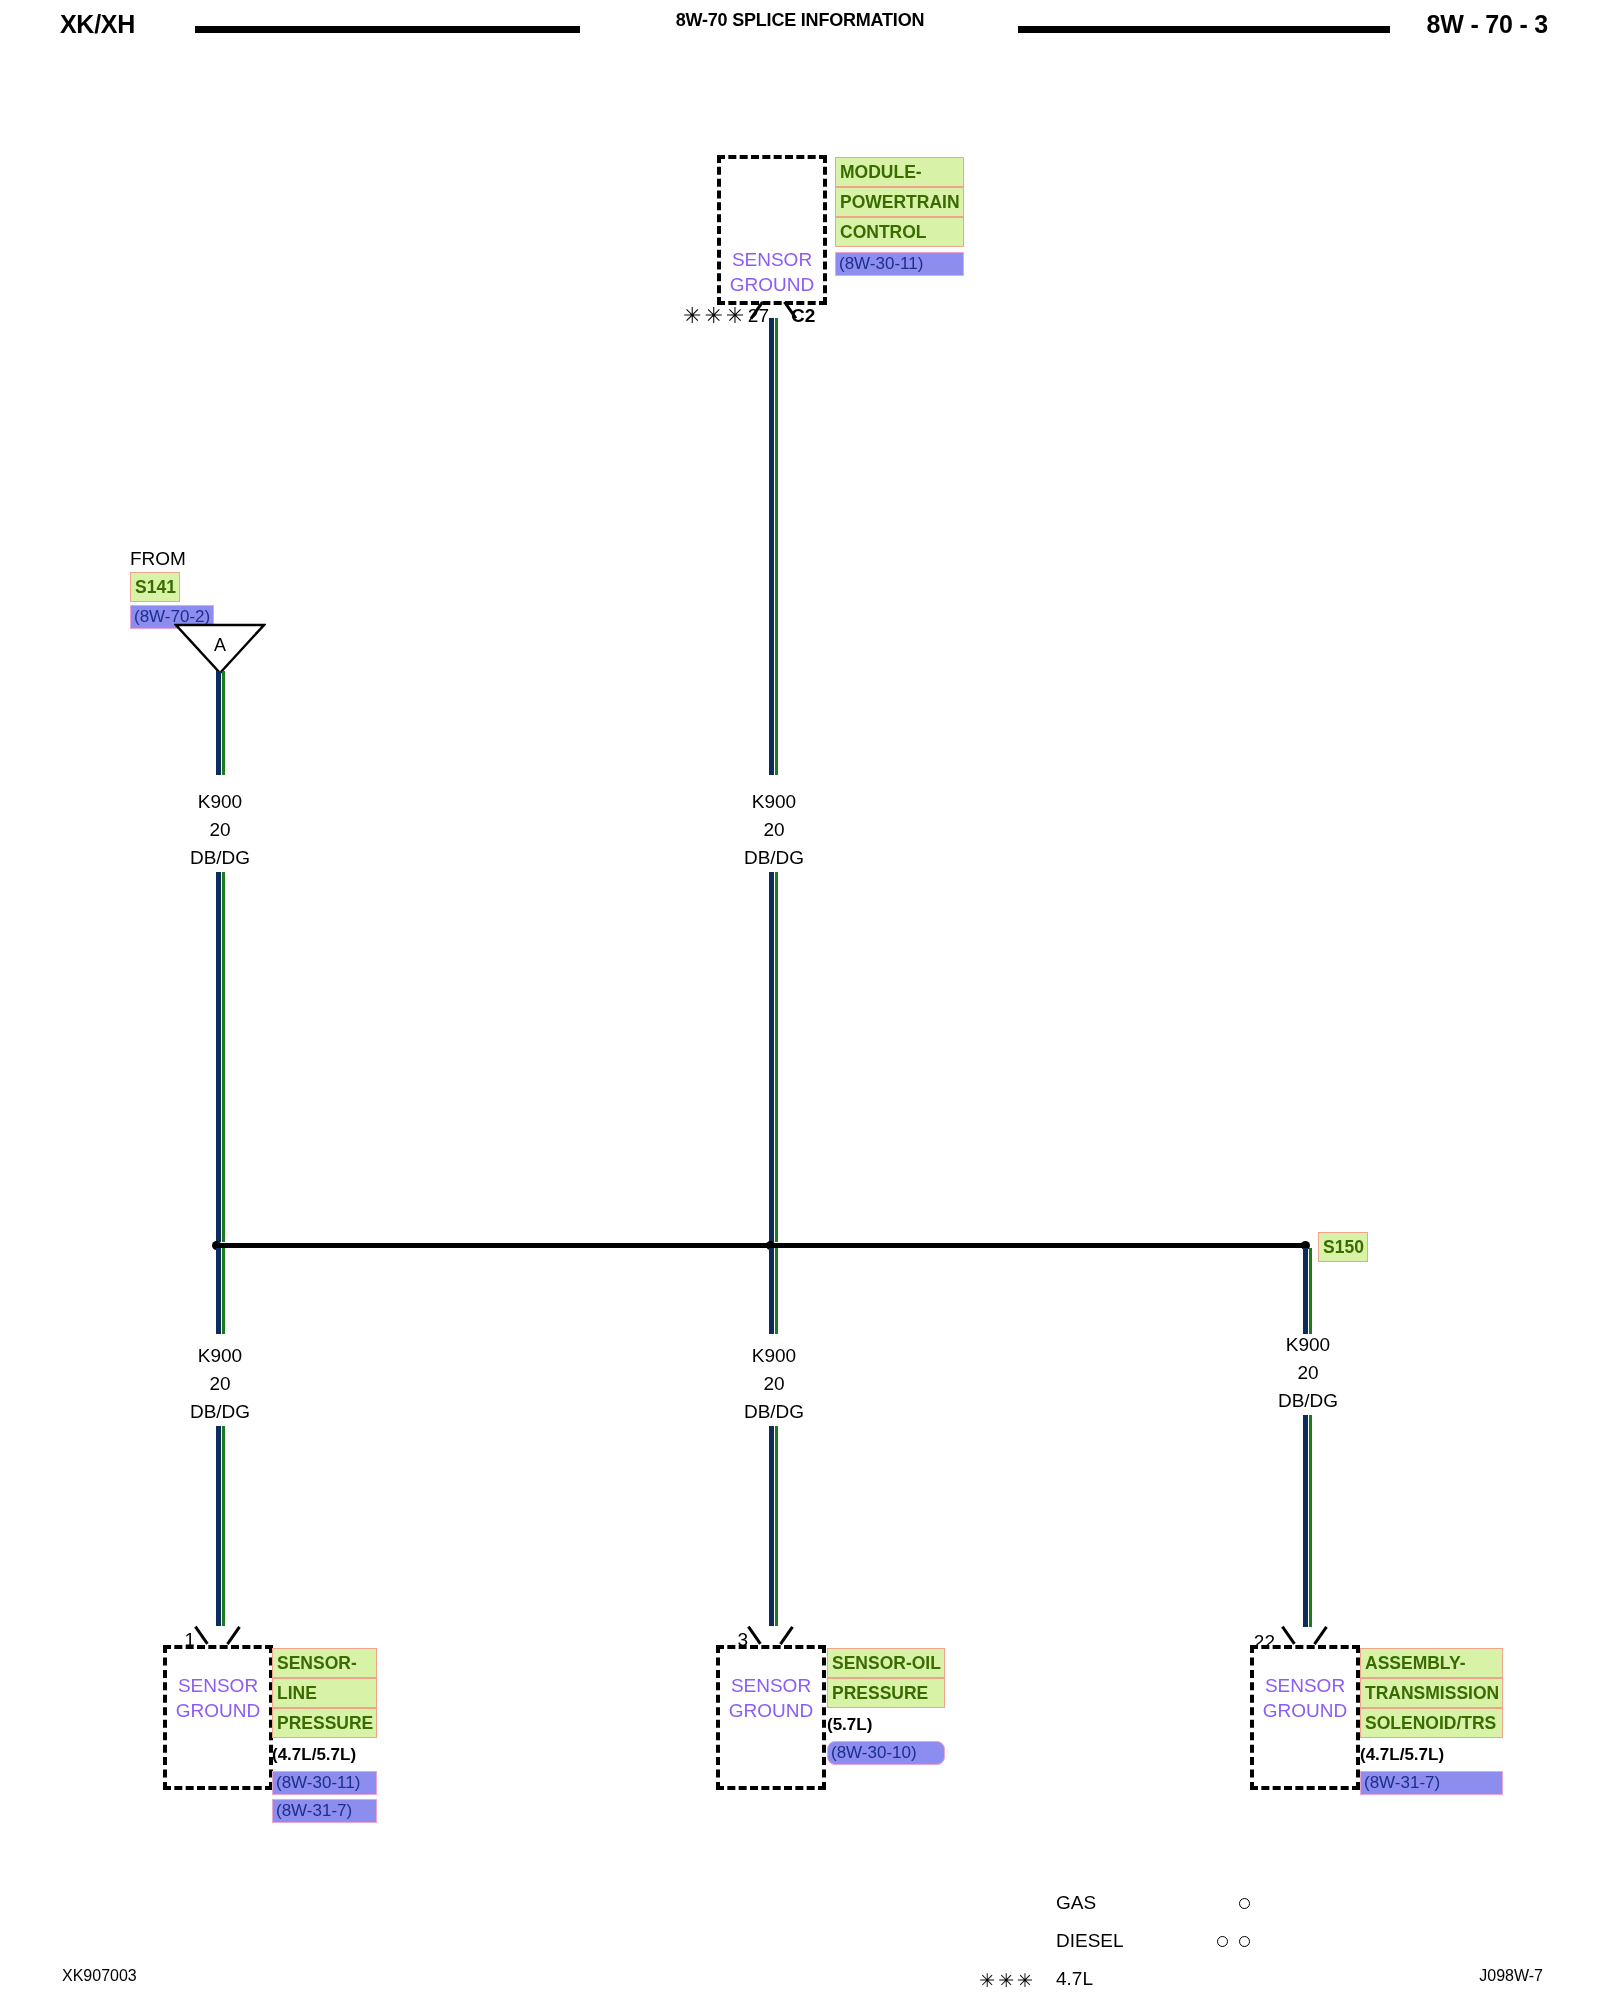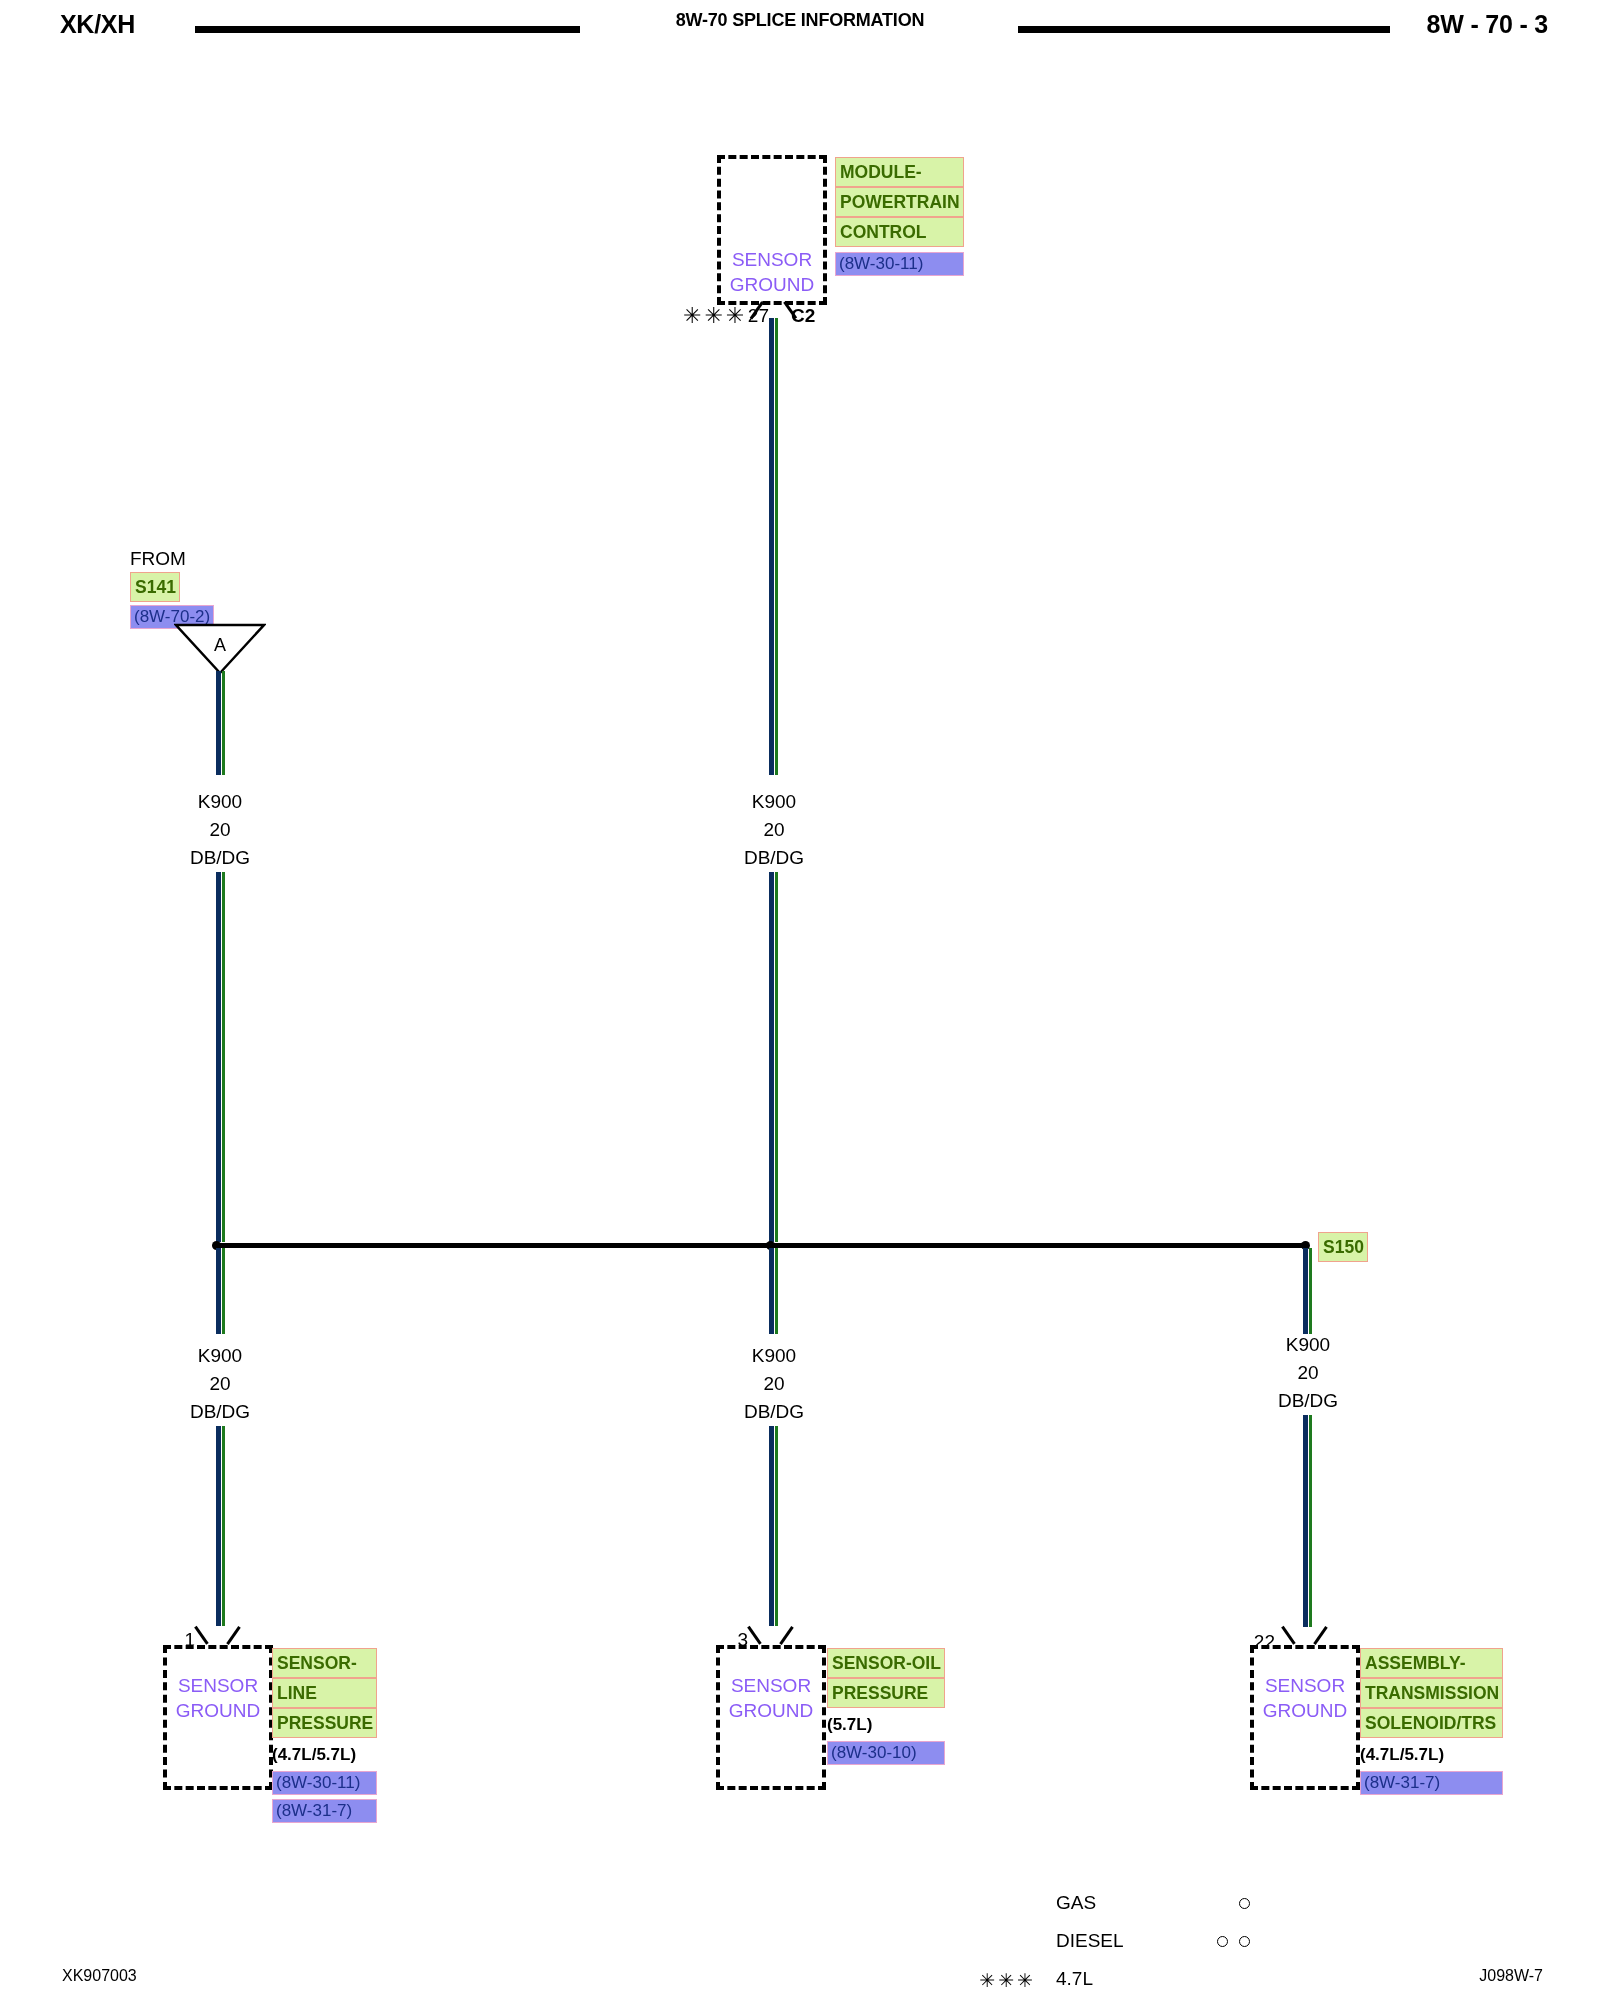--- a/index.html
+++ b/index.html
@@ -359,21 +359,21 @@
 <div class="dash-box" style="left:716px; top:1645px; width:110px; height:145px;">
   <div class="dash-box-inner" style="top:24px;">
     <div>SENSOR</div>
     <div>GROUND</div>
   </div>
 </div>
 <div class="annot" style="left:827px; top:1648px;">
   <span class="row hl-green">SENSOR-OIL</span>
   <span class="row hl-green">PRESSURE</span>
   <span class="row plain-bold" style="margin-top:4px;">(5.7L)</span>
-  <span class="row hl-purple" style="margin-top:4px;">(8W-30-10)</span>
+  <span class="row hl-purple" style="margin-top:4px;border-radius:8px;">(8W-30-10)</span>
 </div>
 
 <div class="pin-num" style="left:1240px; top:1632px; width:35px;">22</div>
 <div class="conn-chevron" style="left:1290px; top:1626px;"></div>
 <div class="dash-box" style="left:1250px; top:1645px; width:110px; height:145px;">
   <div class="dash-box-inner" style="top:24px;">
     <div>SENSOR</div>
     <div>GROUND</div>
   </div>
 </div>

